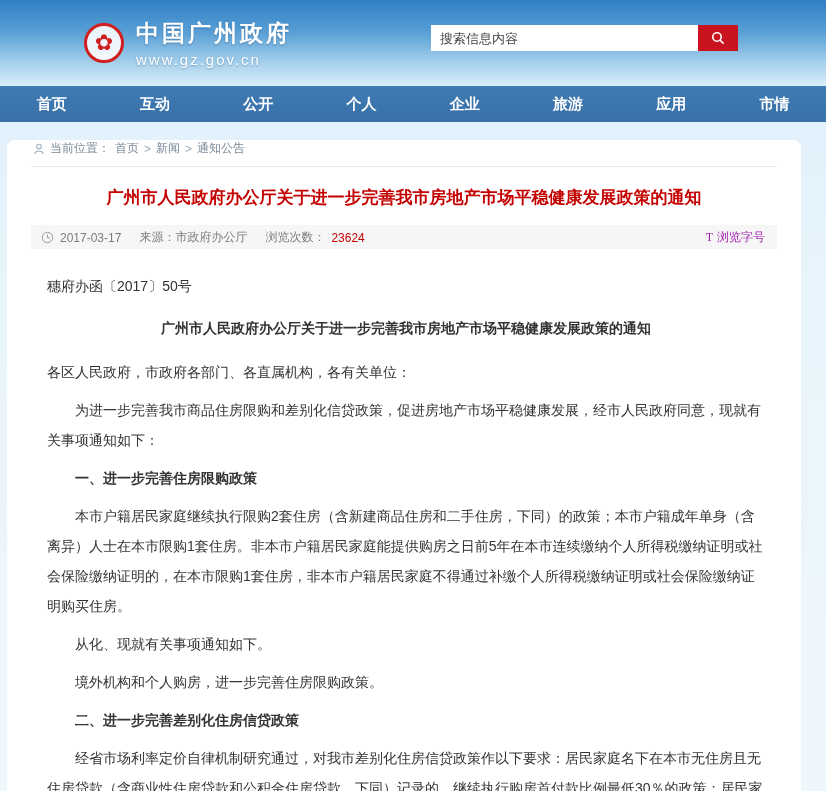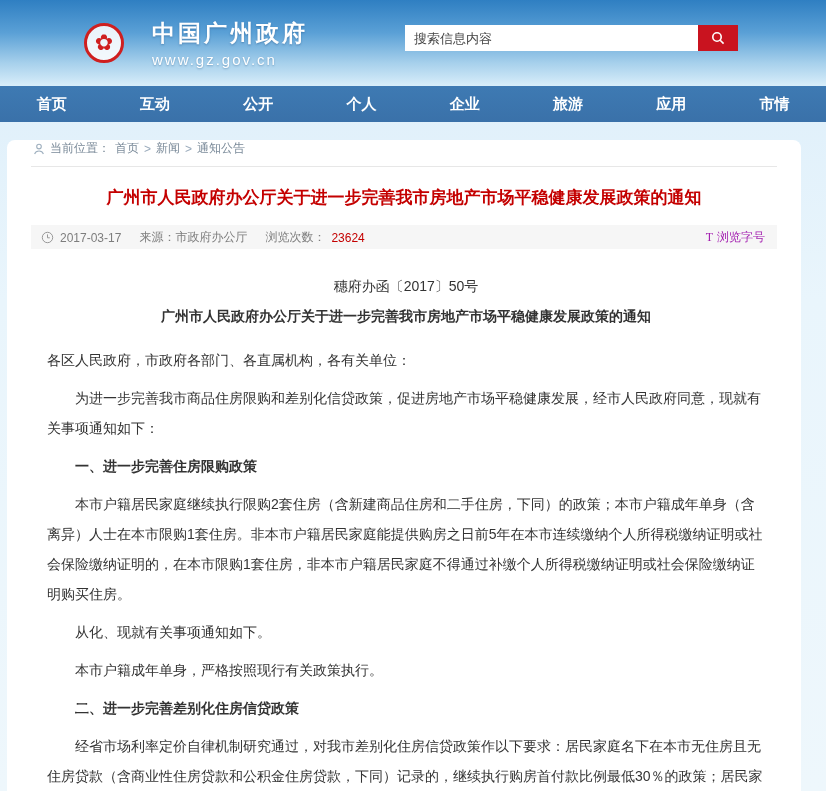--- a/index.html
+++ b/index.html
@@ -30,32 +30,32 @@
   }
   .emblem {
     width: 40px; height: 40px;
     border: 3px solid #cf1f1f;
     border-radius: 50%;
     background: rgba(255,255,255,0.88);
     display: flex; align-items: center; justify-content: center;
     color: #cf1f1f;
     font-size: 22px; line-height: 1;
   }
-  .logo-text { margin-left: 28px; color: #fff; }
+  .logo-text { margin-left: 12px; color: #fff; }
   .site-name {
     font-size: 23px; font-weight: bold; letter-spacing: 3px;
     text-shadow: 0 1px 2px rgba(30,80,130,.45);
   }
   .site-url {
     font-size: 15px; letter-spacing: 2px; margin-top: 2px;
     text-shadow: 0 1px 2px rgba(30,80,130,.4);
   }
   .search { position: absolute; right: 88px; top: 25px; display: flex; }
   .search input {
-    width: 293px; height: 26px;
+    width: 267px; height: 26px;
     border: 1px solid #fff; border-right: none;
     padding: 0 8px; font-size: 13px;
     color: #333; outline: none;
     font-family: inherit;
   }
   .search input::placeholder { color: #444; opacity: 1; }
   .search-btn {
     width: 40px; height: 26px;
     background: #c9131f; border: none; cursor: pointer;
     display: flex; align-items: center; justify-content: center;
@@ -111,21 +111,21 @@
   .views-count { color: #c40000; }
   .font-size-widget { color: #a21caf; cursor: pointer; }
   .font-size-widget .serif-t { font-family: "Liberation Serif", "DejaVu Serif", serif; margin-right: 4px; }
 
   
   .article {
     padding: 22px 36px 30px 40px;
     font-size: 14px; color: #333;
     line-height: 30px;
   }
-  .doc-number { text-align: center; }
+  .doc-number { margin-bottom: 12px; }
   .doc-title  { text-align: center; font-weight: bold; margin-bottom: 14px; }
   .salutation { font-weight: normal; margin-bottom: 8px; }
   .article p.body-para { text-indent: 2em; margin-bottom: 8px; }
   .article p.section-heading { font-weight: bold; }
 
   .icon-svg { display: block; }
 </style>
 </head>
 <body>
 
@@ -199,19 +199,19 @@
     </div>
 
     <article class="article">
       <p class="doc-number">穗府办函〔2017〕50号</p>
       <p class="doc-title">广州市人民政府办公厅关于进一步完善我市房地产市场平稳健康发展政策的通知</p>
       <p class="salutation">各区人民政府，市政府各部门、各直属机构，各有关单位：</p>
       <p class="body-para">为进一步完善我市商品住房限购和差别化信贷政策，促进房地产市场平稳健康发展，经市人民政府同意，现就有关事项通知如下：</p>
       <p class="body-para section-heading">一、进一步完善住房限购政策</p>
       <p class="body-para">本市户籍居民家庭继续执行限购2套住房（含新建商品住房和二手住房，下同）的政策；本市户籍成年单身（含离异）人士在本市限购1套住房。非本市户籍居民家庭能提供购房之日前5年在本市连续缴纳个人所得税缴纳证明或社会保险缴纳证明的，在本市限购1套住房，非本市户籍居民家庭不得通过补缴个人所得税缴纳证明或社会保险缴纳证明购买住房。</p>
       <p class="body-para">从化、现就有关事项通知如下。</p>
-      <p class="body-para">本市户籍成年单身，严格按照现行有关政策执行。</p>
+      <p class="body-para">境外机构和个人购房，进一步完善住房限购政策。</p>
       <p class="body-para section-heading">二、进一步完善差别化住房信贷政策</p>
       <p class="body-para">经省市场利率定价自律机制研究通过，对我市差别化住房信贷政策作以下要求：居民家庭名下在本市无住房且无住房贷款（含商业性住房贷款和公积金住房贷款，下同）记录的，继续执行购房首付款比例最低30％的政策；居民家庭名下在本市无住房但有住房贷款记录的，购买普通商品住房首付款比例不低于40％，购买非普通商品住房首付款比例不低于70％；居民家庭在本市拥有1套住房且无贷款记录的，或拥有1套住房且贷款已还清的，购买普通商品住房首付款比例不低于50％；居民家庭在本市拥有1套住房且贷款未还清的，购买普通商品住房首付款比例不低于70％。居民家庭在本市拥有1套住房，购买非普通商品住房首付款比例不低于70％。</p>
     </article>
 
   </main>
 </div>
 
 </body></html>

